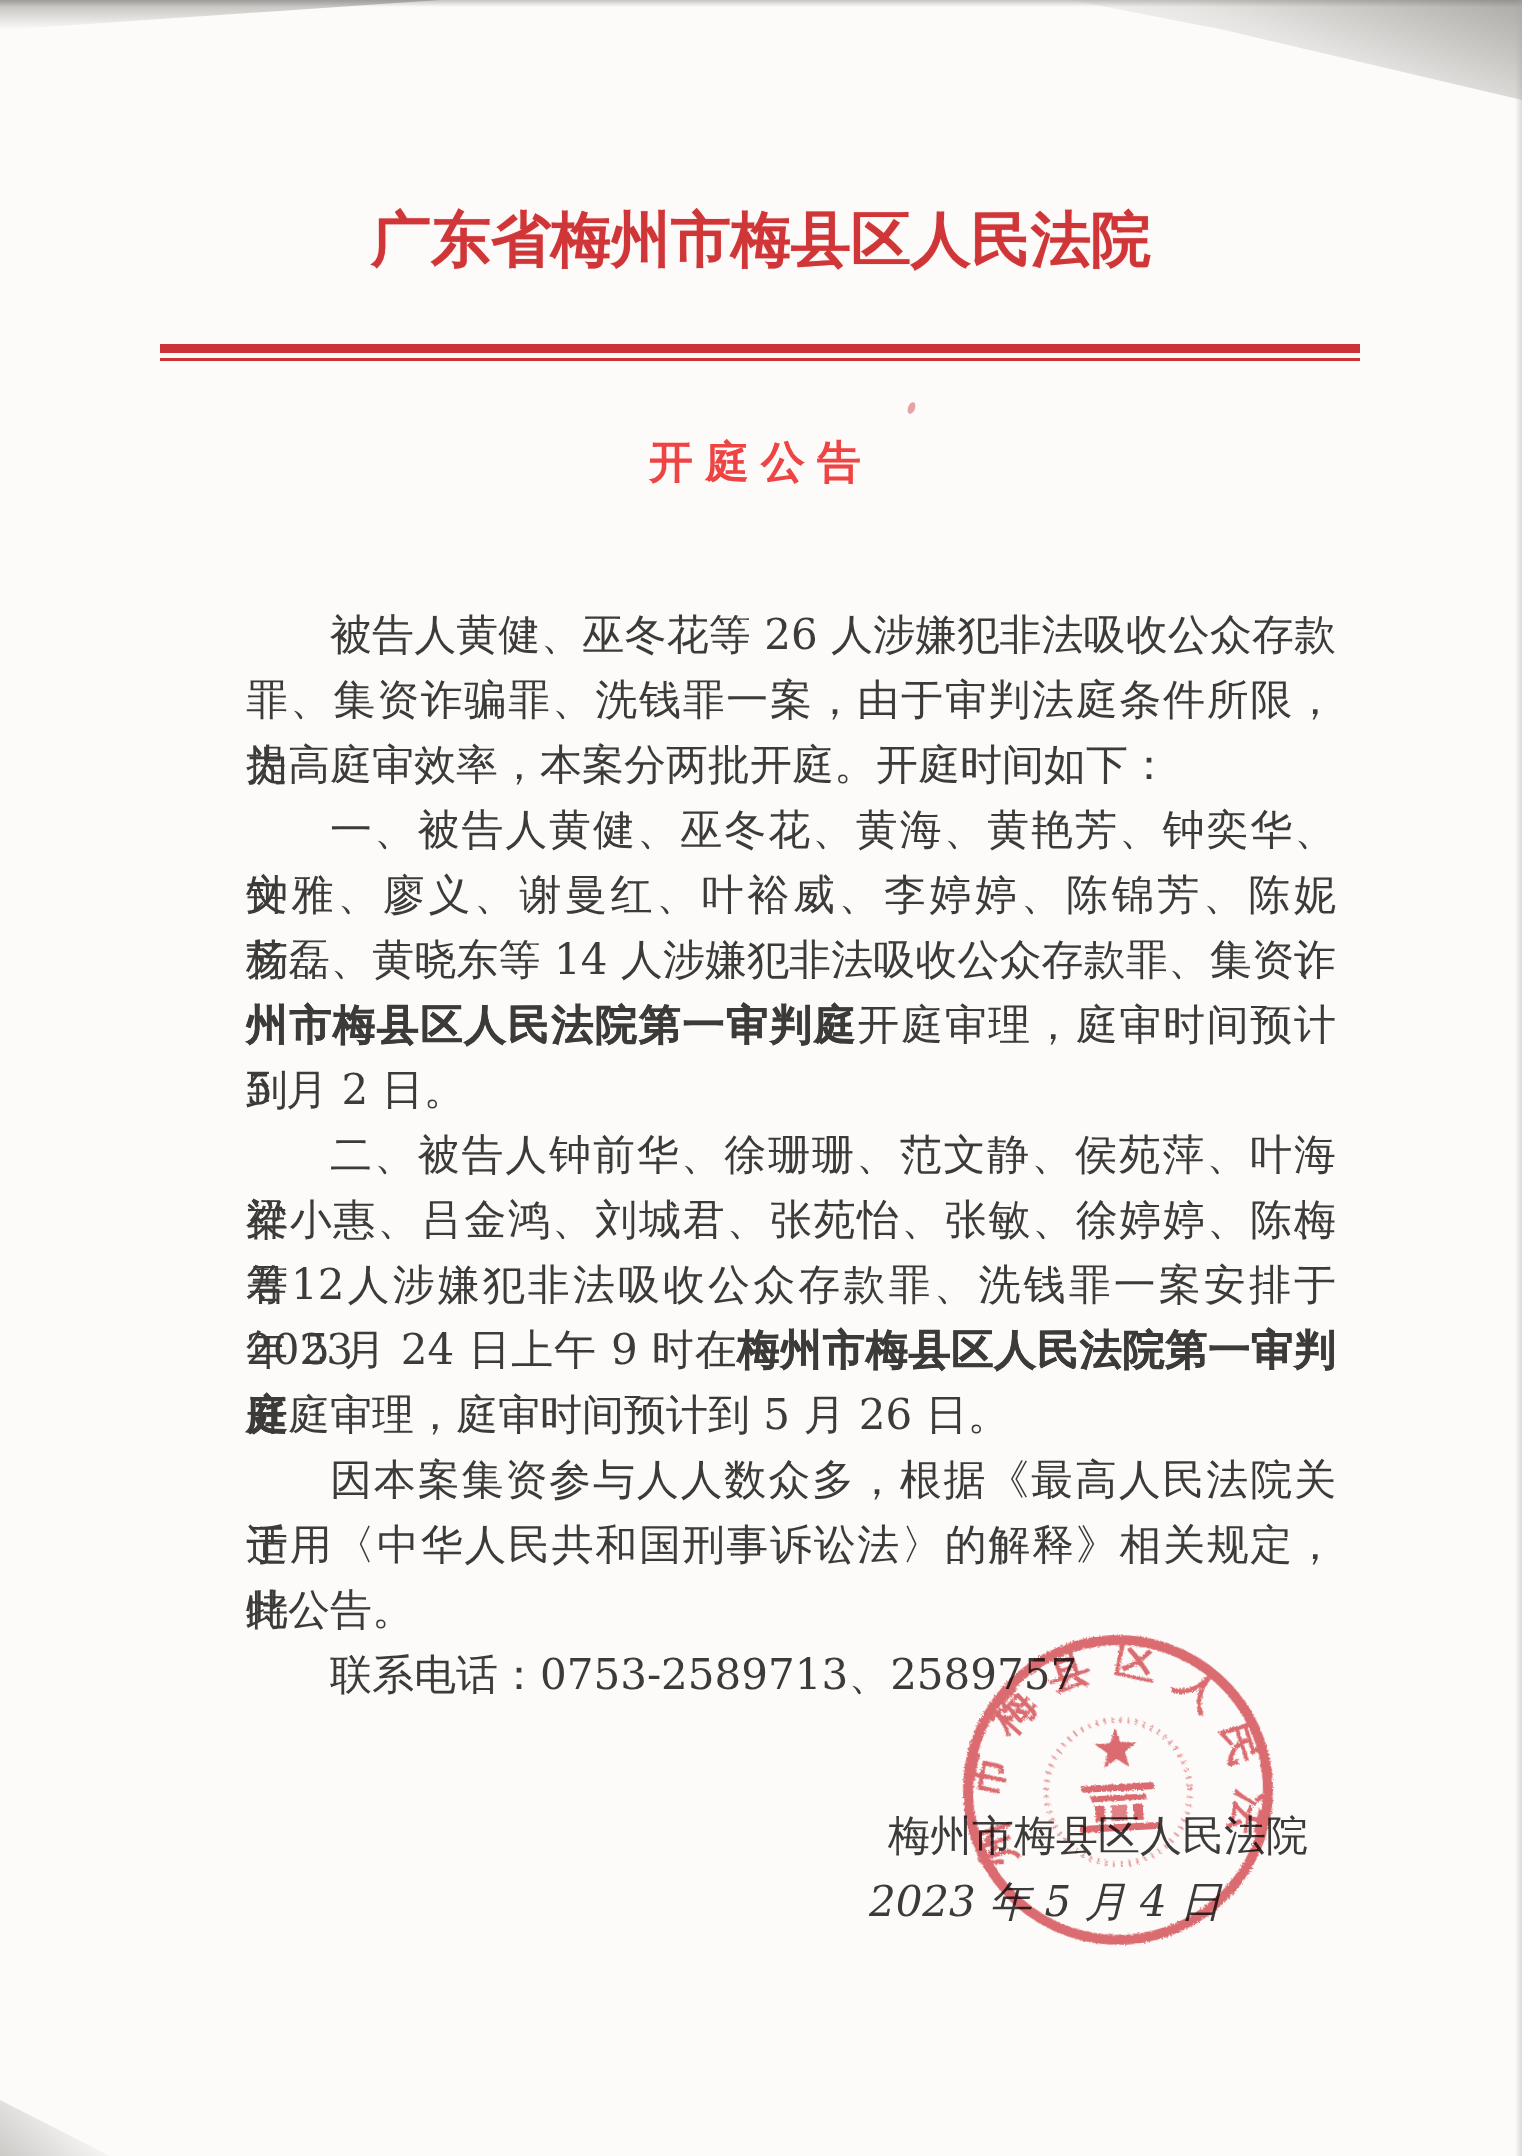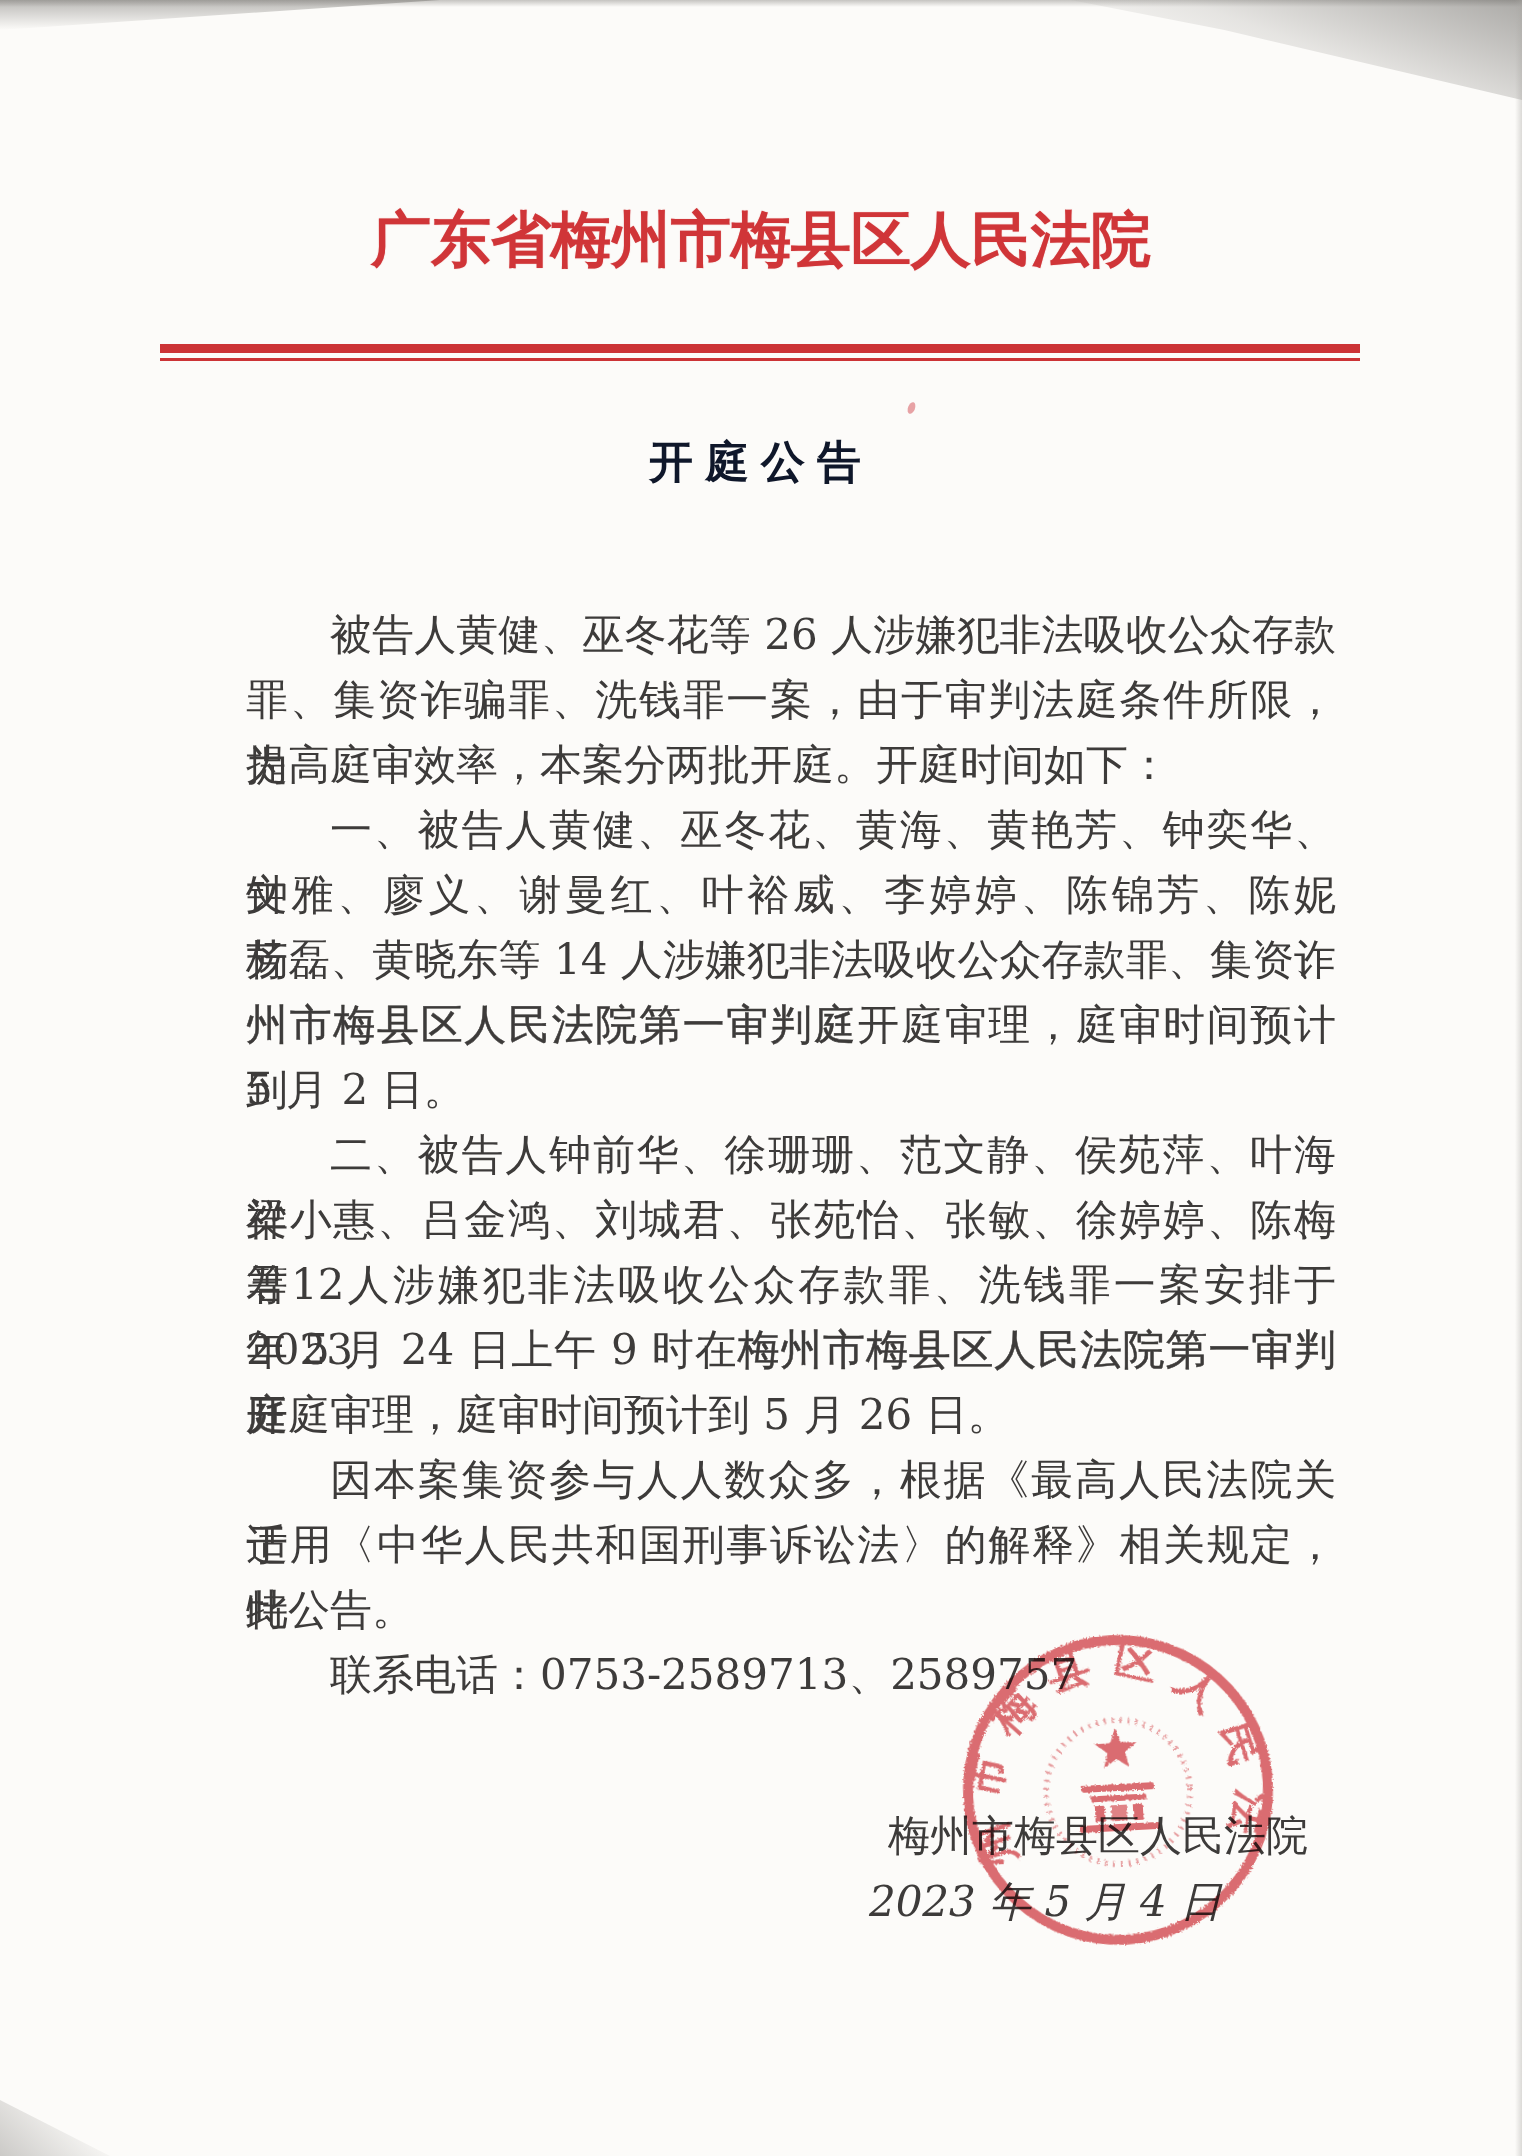--- a/index.html
+++ b/index.html
@@ -33,38 +33,38 @@
     text-shadow:0 0 1px rgba(208,53,56,.55);
     margin:0;
   }
   .rule{position:absolute;left:160px;width:1200px;background:#cc3336;}
   .rule-thick{top:344px;height:9px;}
   .rule-thin{top:358px;height:3px;}
 
   .doc-title{
     position:absolute;left:0;top:433px;width:100%;
     text-align:center;font-size:44px;font-weight:600;
-    color:#0f172a;letter-spacing:12px;margin:0;
+    color:#ef4444;letter-spacing:12px;margin:0;
   }
 
   .body-block{
     position:absolute;left:227px;top:602px;width:1090px;
     font-size:42px;color:#3d3b3a;margin-left:19px;
   }
   .body-block .line{
     height:65px;line-height:65px;white-space:nowrap;
     text-align:left;
   }
   .body-block .line.fill{
     white-space:normal;
     text-align:justify;text-align-last:justify;
     text-justify:inter-character;
   }
   .body-block .line.indent{text-indent:84px;}
-  .body-block .b{font-weight:400;-webkit-text-stroke:.5px #3d3b3a;}
+  .body-block .b{font-weight:700;-webkit-text-stroke:.5px #3d3b3a;}
 
   .signature-line{
     position:absolute;left:218px;top:1812px;width:1090px;
     text-align:right;font-size:42px;color:#3d3b3a;line-height:48px;
   }
   .date-line{
     position:absolute;left:227px;top:1878px;width:995px;
     text-align:right;font-size:42px;color:#3d3b3a;line-height:48px;font-style:italic;
   }
 

